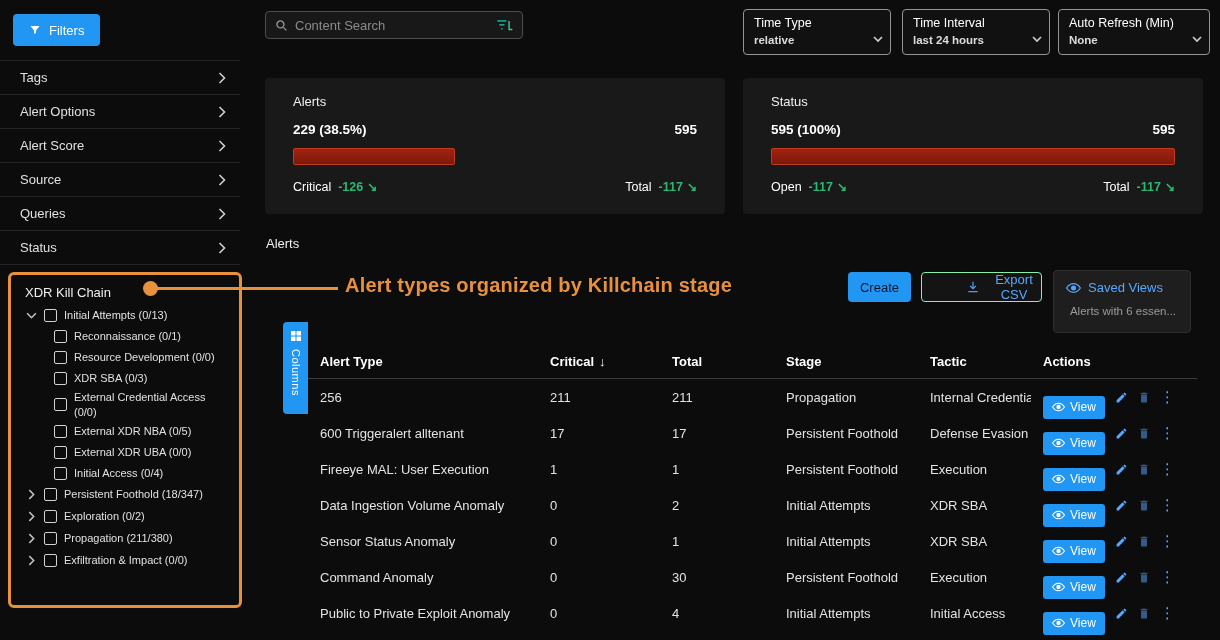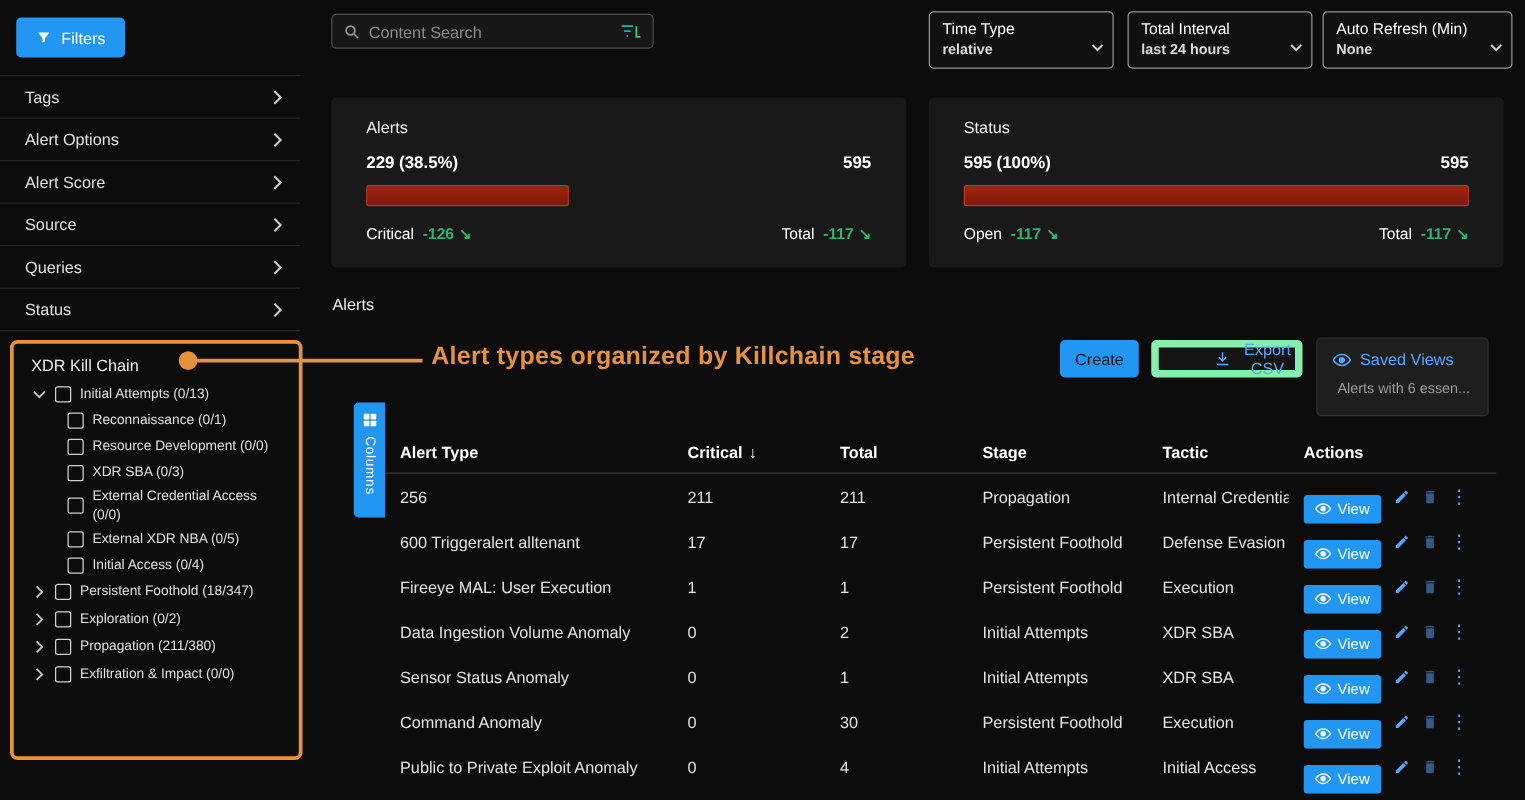--- a/index.html
+++ b/index.html
@@ -69,21 +69,21 @@
   .delta { color:#2bb673; font-weight:bold; margin-left:7px; }
   .trend { color:#2bb673; margin-left:4px; font-size:12px; font-weight:bold; }
   
   .alerts-label { position:absolute; left:266px; top:236px; font-size:13px; color:#efefef; }
   .create-btn {
     position:absolute; left:848px; top:272px; width:63px; height:30px;
     background:#2196f3; color:#0f172a; border:none; border-radius:4px; font-size:13px; cursor:pointer; font-family:inherit;
   }
   .export-btn {
     position:absolute; left:921px; top:272px; height:30px; width:121px;
-    background:#141414; border:6px solid #86efac; border-radius:4px; color:#54a8ff;
+    background:#141414; border:1px solid #86efac; border-radius:4px; color:#54a8ff;
     font-size:13px; display:flex; align-items:center; justify-content:center; gap:7px; cursor:pointer; font-family:inherit;padding-left:44px;
   }
   .saved-views {
     position:absolute; left:1053px; top:270px; width:138px; height:63px;
     background:#1e1e1e; border:1px solid #2e2e2e; border-radius:4px; padding:9px 10px 0 12px; cursor:pointer;
   }
   .sv-top { color:#54a8ff; font-size:13px; display:flex; gap:7px; align-items:center; }
   .sv-sub { color:#9b9b9b; font-size:11.5px; margin-top:10px; text-align:center; white-space:nowrap; overflow:hidden; }
   .columns-tab {
     position:absolute; left:283px; top:322px; width:25px; height:92px;
@@ -208,20 +208,24 @@
   <div class="tree-row">
     <span class="checkbox"></span>
     <span class="tree-label">External Credential Access (0/0)</span>
   </div>
 
   <div class="tree-row">
     <span class="checkbox"></span>
     <span class="tree-label">External XDR NBA (0/5)</span>
   </div>
 
+  <div class="tree-row">
+    <span class="checkbox"></span>
+    <span class="tree-label">External XDR UBA (0/0)</span>
+  </div>
 
   <div class="tree-row">
     <span class="checkbox"></span>
     <span class="tree-label">Initial Access (0/4)</span>
   </div>
 </div>
   <div class="tree-row parent">
     <span class="caret">
       <svg width="7" height="11" viewBox="0 0 8 12" fill="none" stroke="#c4c4c4" stroke-width="1.7">
               <path d="M1.5 1l5 5-5 5"></path>
@@ -287,21 +291,21 @@
 </div>
 
 <div class="dd dd1">
   <div class="lab">Time Type</div>
   <div class="val">relative</div>
   <span class="ddcaret"><svg width="10" height="7" viewBox="0 0 10 7" fill="none" stroke="#cfcfcf" stroke-width="1.6">
         <path d="M1 1l4 4 4-4"></path>
       </svg></span>
 </div>
 <div class="dd dd2">
-  <div class="lab">Total Interval</div>
+  <div class="lab">Time Interval</div>
   <div class="val">last 24 hours</div>
   <span class="ddcaret"><svg width="10" height="7" viewBox="0 0 10 7" fill="none" stroke="#cfcfcf" stroke-width="1.6">
         <path d="M1 1l4 4 4-4"></path>
       </svg></span>
 </div>
 <div class="dd dd3">
   <div class="lab">Auto Refresh (Min)</div>
   <div class="val">None</div>
   <span class="ddcaret"><svg width="10" height="7" viewBox="0 0 10 7" fill="none" stroke="#cfcfcf" stroke-width="1.6">
         <path d="M1 1l4 4 4-4"></path>

